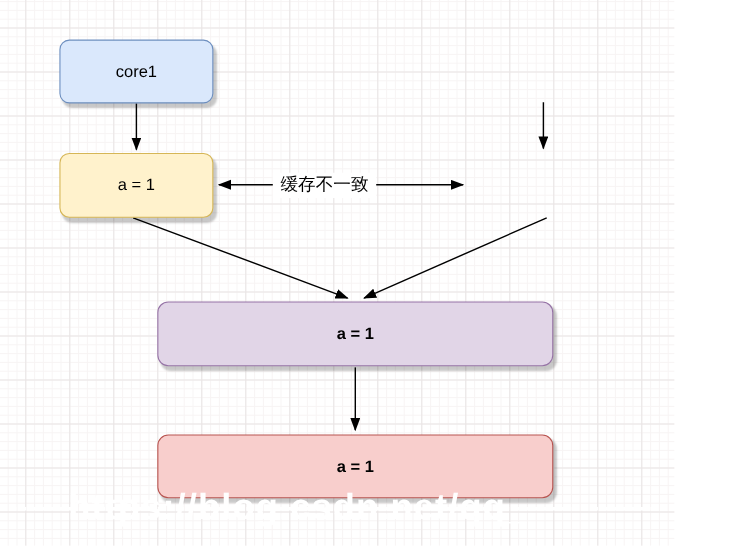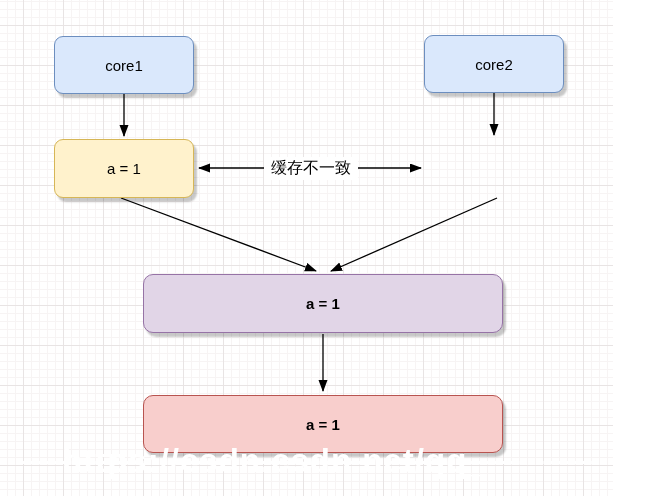--- a/index.html
+++ b/index.html
@@ -30,21 +30,21 @@
   .node-yellow{background:#fff2cc;border-color:#d6b656;}
   .node-purple{background:#e1d5e7;border-color:#9673a6;font-weight:bold;}
   .node-red   {background:#f8cecc;border-color:#b85450;font-weight:bold;}
   #node-core1 {left:54px; top:36px; width:140px;height:58px;}
   #node-core2 {left:424px;top:35px; width:140px;height:58px;}
   #node-cache1{left:54px; top:139px;width:140px;height:59px;}
   #node-cache2{left:424px;top:138px;width:140px;height:60px;}
   #node-main1 {left:143px;top:274px;width:360px;height:59px;border-radius:10px;}
   #node-main2 {left:143px;top:395px;width:360px;height:58px;border-radius:10px;}
   .edge-label{
-    position:absolute;left:264px;top:157px;z-index:4;
+    position:absolute;left:248px;top:157px;z-index:4;
     background:#ffffff;padding:1px 7px;
     font-size:16px;color:#000000;white-space:nowrap;
   }
   .wm-url{
     position:absolute;left:62px;top:442px;z-index:6;
     color:#ffffff;font-weight:bold;font-size:33px;letter-spacing:1px;
     white-space:nowrap;
   }
   .wm-dash{
     position:absolute;left:0;top:461px;width:669px;height:0;z-index:5;
@@ -80,37 +80,34 @@
 
     <path d="M497,198 L331,271" stroke="#000000" stroke-width="1.3" fill="none" marker-end="url(#arrowEnd)"></path>
 
     <path d="M323,334 L323,391" stroke="#000000" stroke-width="1.3" fill="none" marker-end="url(#arrowEnd)"></path>
   </svg>
 
   <div class="node node-blue" id="node-core1">
     <span>core1</span>
   </div>
 
-  <div class="node node-blue" id="node-core2">
-    <span>core2</span>
-  </div>
 
   <div class="node node-yellow" id="node-cache1">
     <span>a = 1</span>
   </div>
 
 
   <div class="node node-purple" id="node-main1">
     <span>a = 1</span>
   </div>
 
   <div class="node node-red" id="node-main2">
     <span>a = 1</span>
   </div>
 
   <div class="edge-label">缓存不一致</div>
 
   <div class="wm-dash"></div>
 
-  <div class="wm-url">https://csdn.csdn.net/qq_</div>
+  <div class="wm-url">https://blog.csdn.net/qq_</div>
 
 
 </div>
 
 </body></html>

